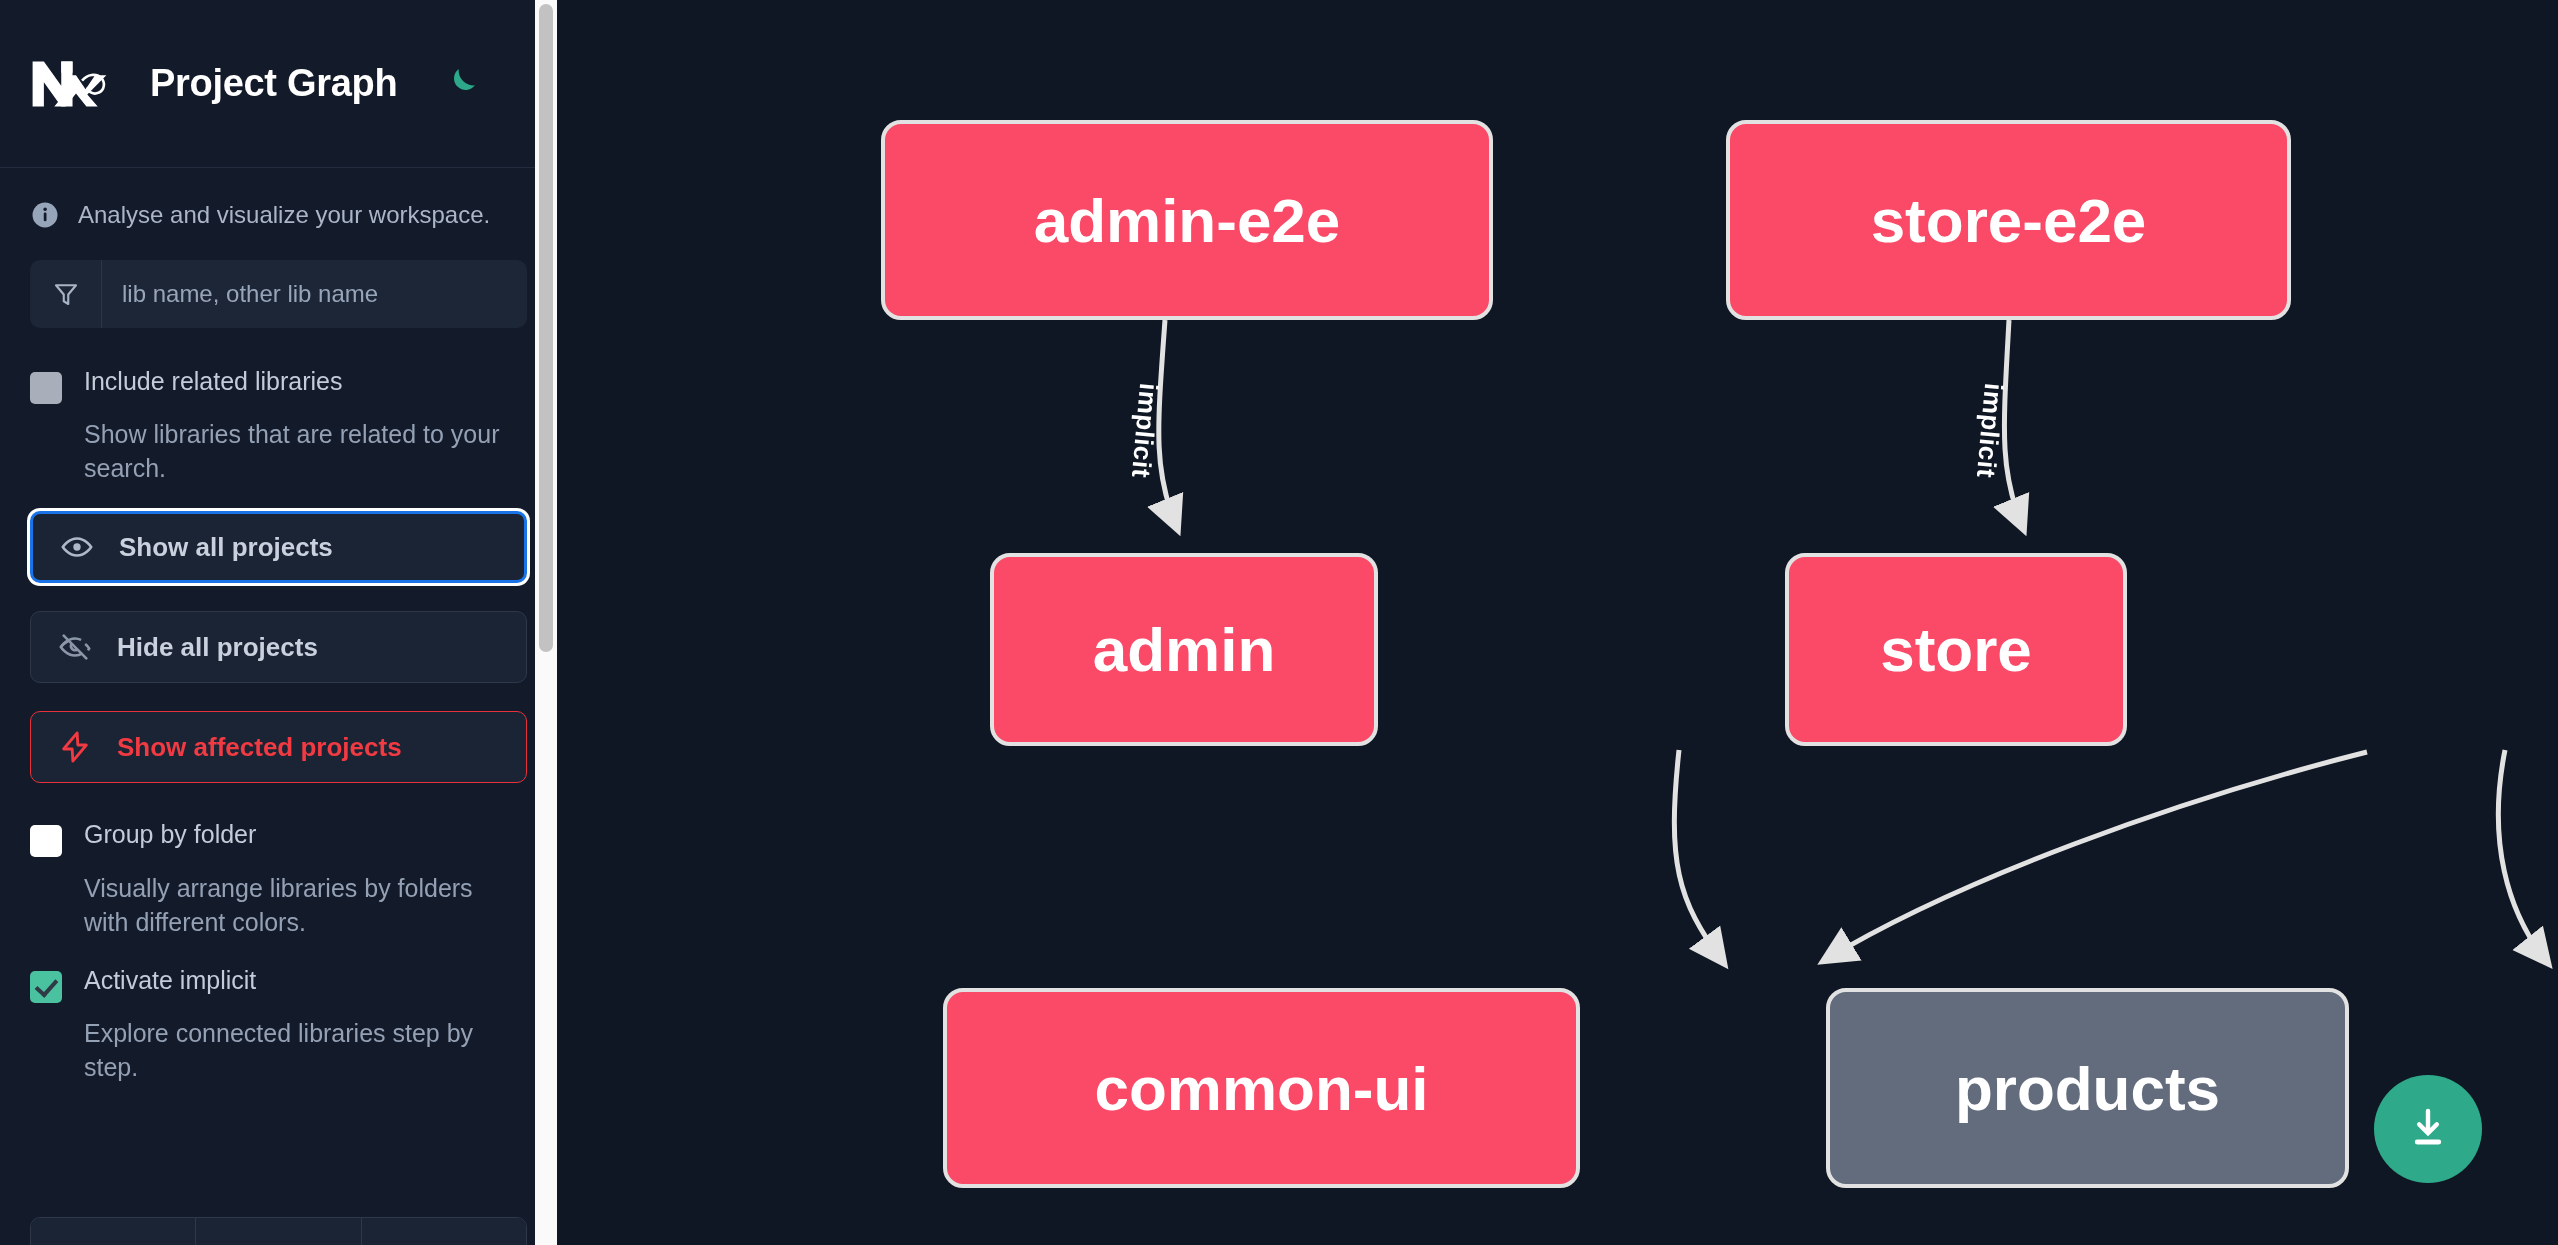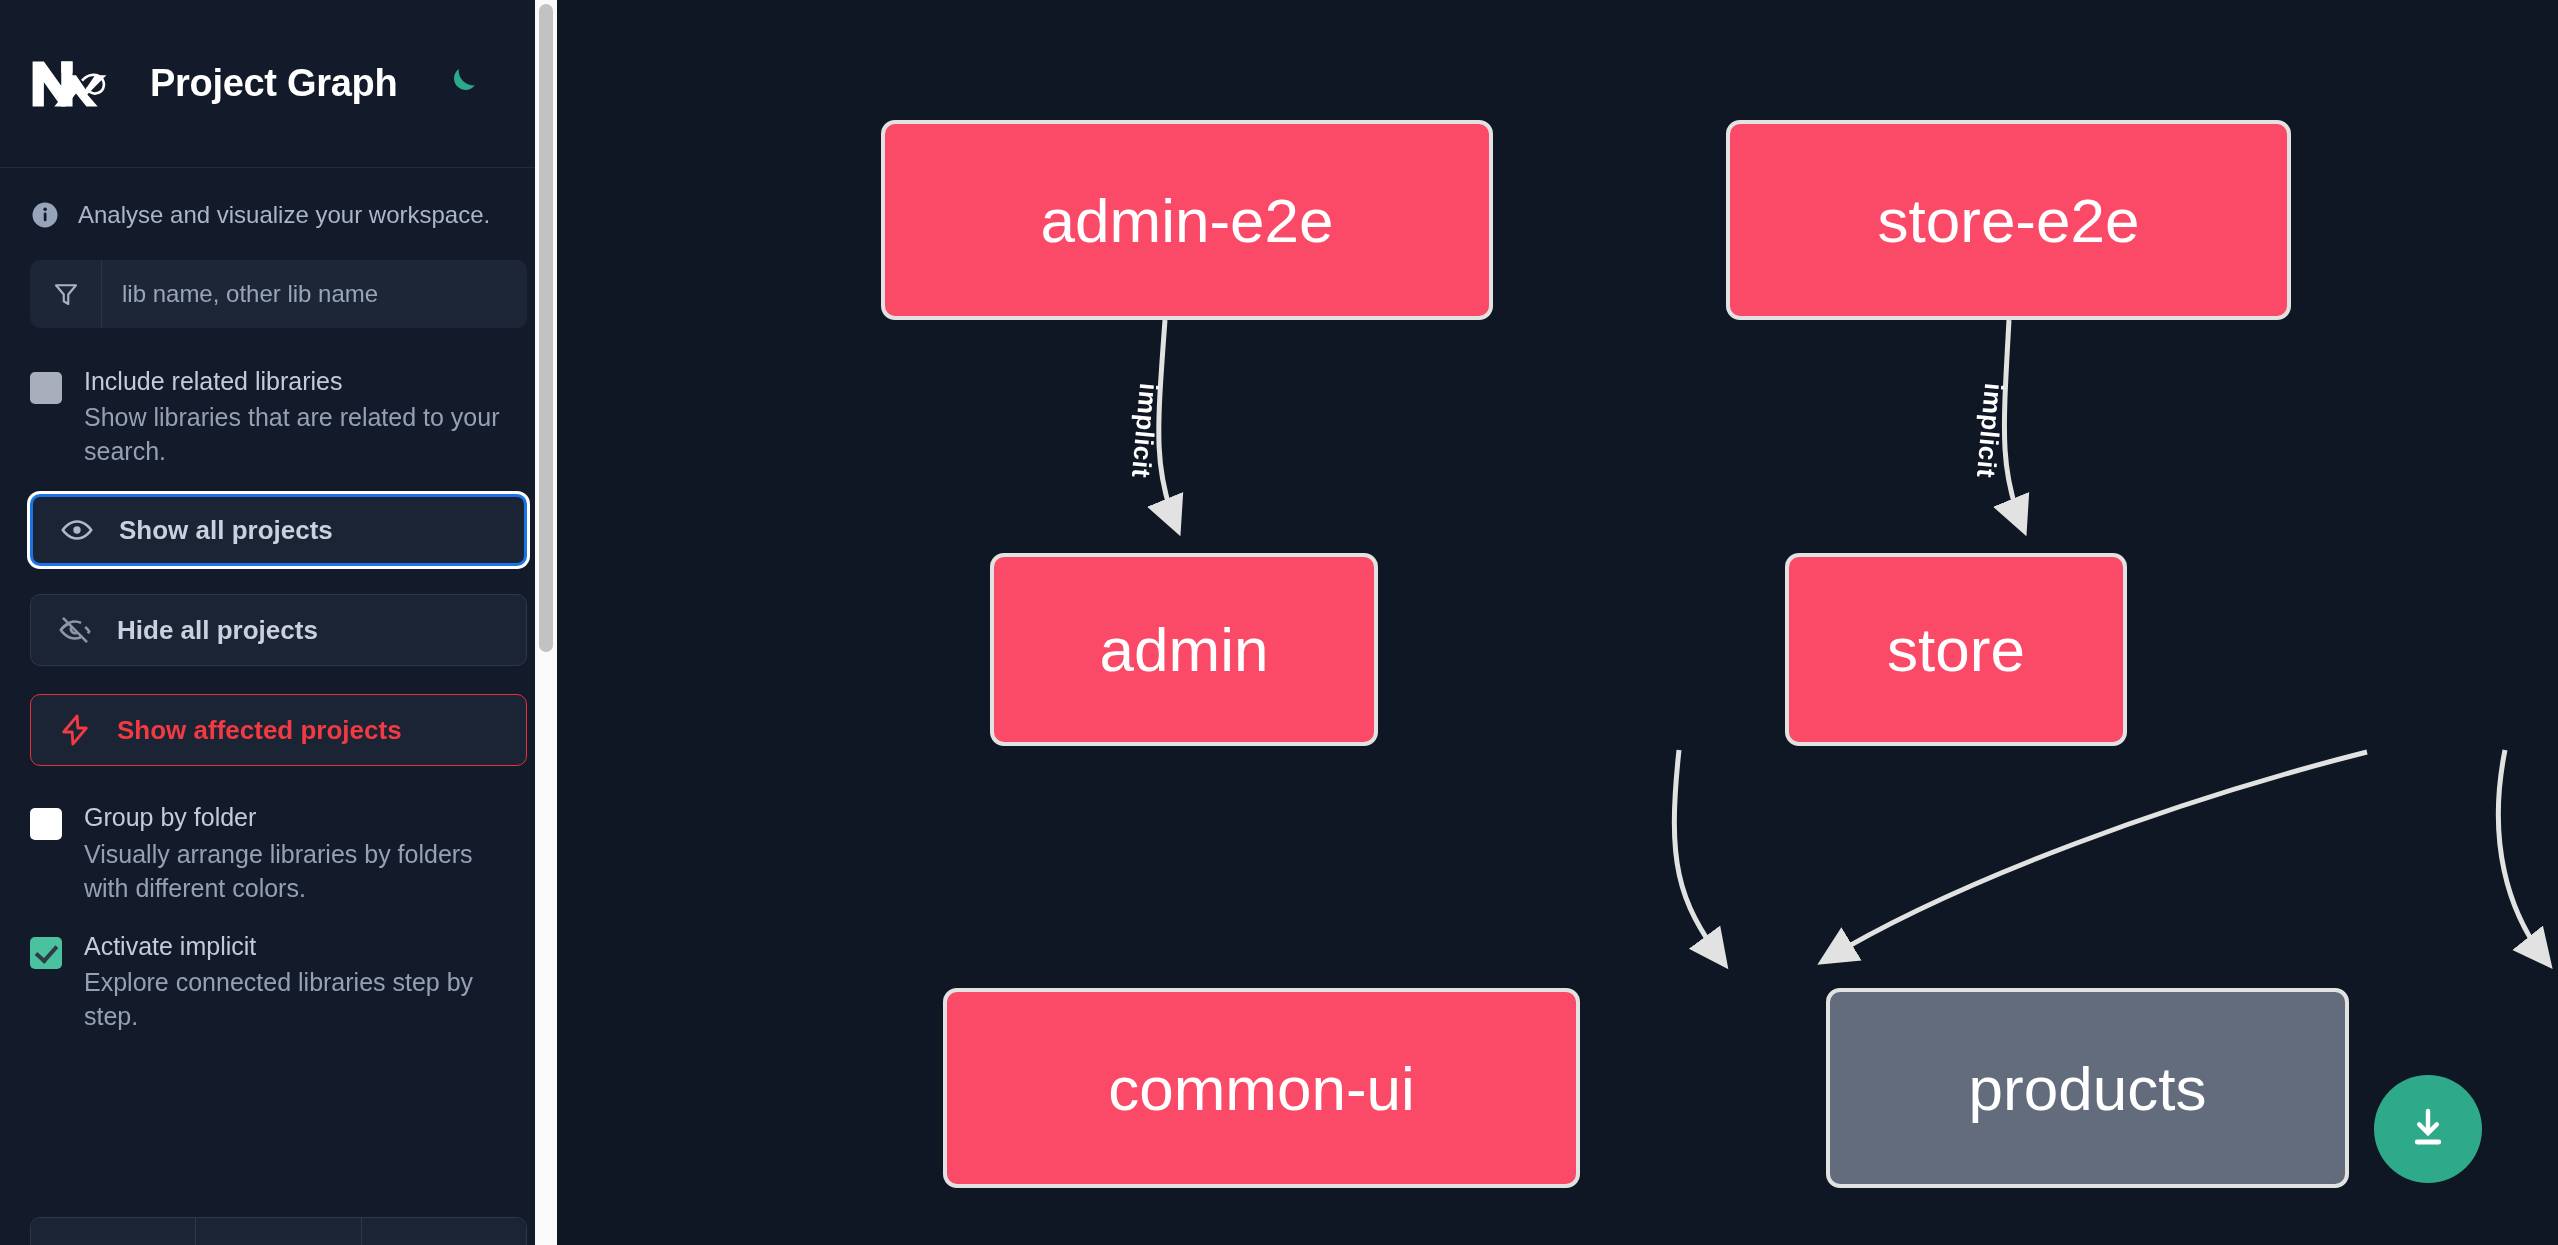--- a/index.html
+++ b/index.html
@@ -154,21 +154,21 @@
     font-size: 25px;
     font-weight: 400;
     color: #c3ccd9;
     line-height: 1.25;
   }
   .check-desc {
     font-size: 25px;
     color: #94a1b5;
     line-height: 1.36;
     max-width: 420px;
-    margin-top: 3px;
+    margin-top: 20px;
   }
 
   
   .btn-stack { margin: 14px 0 36px 0; text-align: right; }
 
   .gbtn {
     display: flex;
     align-items: center;
     height: 72px;
     width: 100%;
@@ -237,26 +237,26 @@
     overflow: hidden;
   }
 
   .gsvg { position: absolute; inset: 0; width: 100%; height: 100%; }
 
   .node {
     position: absolute;
     display: flex;
     align-items: center;
     justify-content: center;
-    border-radius: 14px;
+    border-radius: 20px;
     border: 4px solid #e2e2e2;
     cursor: pointer;
     color: #ffffff;
     font-size: 62px;
-    font-weight: 400;
+    font-weight: 700;
     white-space: nowrap;
     font-family: "Liberation Sans", sans-serif;
   }
   .node.pink { background: #fa4a68; }
   .node.gray { background: #636c7d; }
 
   .edge-label {
     position: absolute;
     color: #ffffff;
     font-size: 26px;

